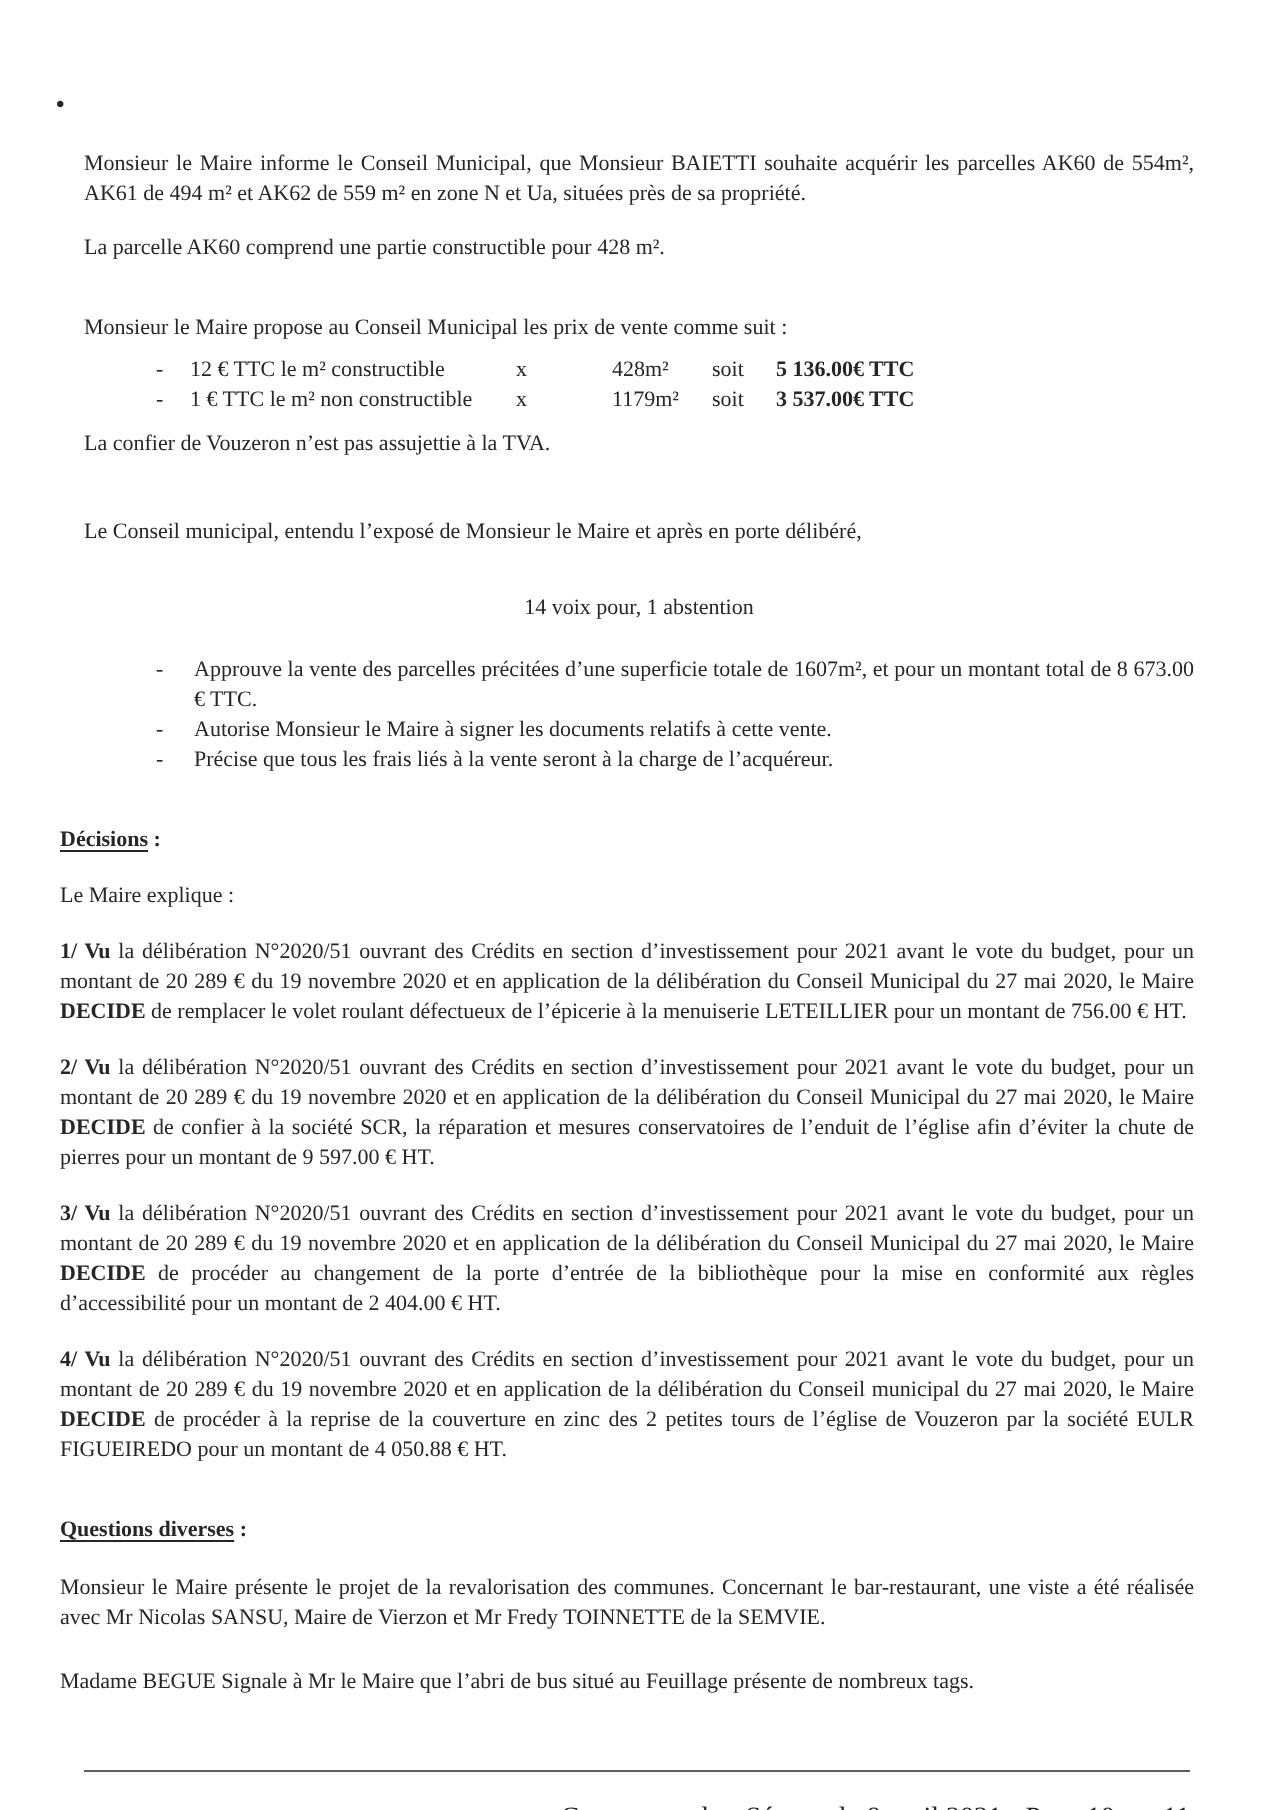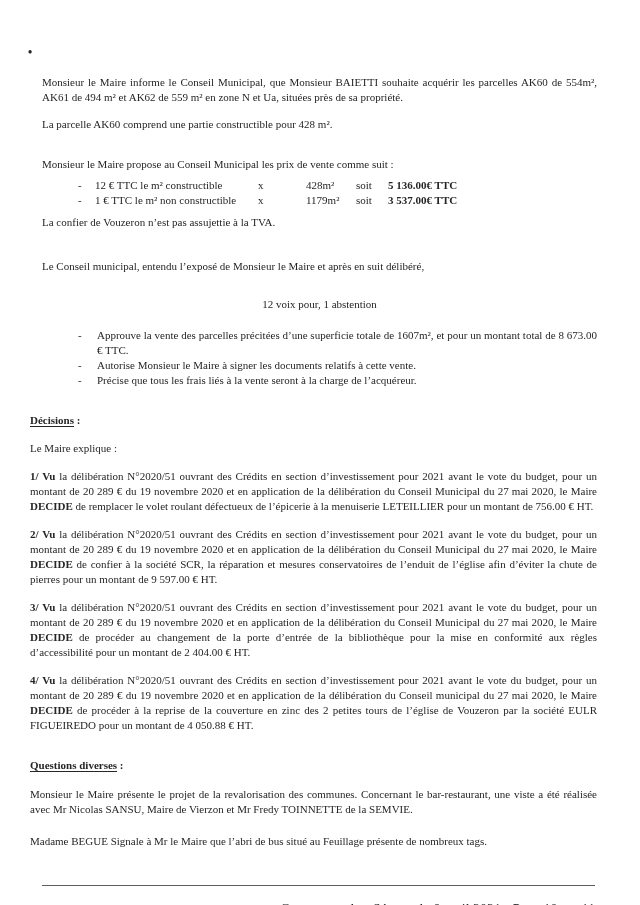--- a/index.html
+++ b/index.html
@@ -109,23 +109,23 @@
       <span class="pr-dash">-</span>
       <span class="pr-label">1 € TTC le m² non constructible</span>
       <span class="pr-x">x</span>
       <span class="pr-area">1179m²</span>
       <span class="pr-soit">soit</span>
       <span class="pr-amount">3 537.00€ TTC</span>
     </div>
   </div>
 
   <p class="mt-para4">La confier de Vouzeron n’est pas assujettie à la TVA.</p>
-  <p class="mt-para5">Le Conseil municipal, entendu l’exposé de Monsieur le Maire et après en suit délibéré,</p>
+  <p class="mt-para5">Le Conseil municipal, entendu l’exposé de Monsieur le Maire et après en porte délibéré,</p>
 
-  <p class="vote-line">12 voix pour, 1 abstention</p>
+  <p class="vote-line">14 voix pour, 1 abstention</p>
 
   <div class="bullet-list">
     <div class="b-item">
       <span class="b-dash">-</span>
       <span class="b-text">Approuve la vente des parcelles précitées d’une superficie totale de 1607m², et pour un montant total de 8 673.00 € TTC.</span>
     </div>
     <div class="b-item">
       <span class="b-dash">-</span>
       <span class="b-text">Autorise Monsieur le Maire à signer les documents relatifs à cette vente.</span>
     </div>

